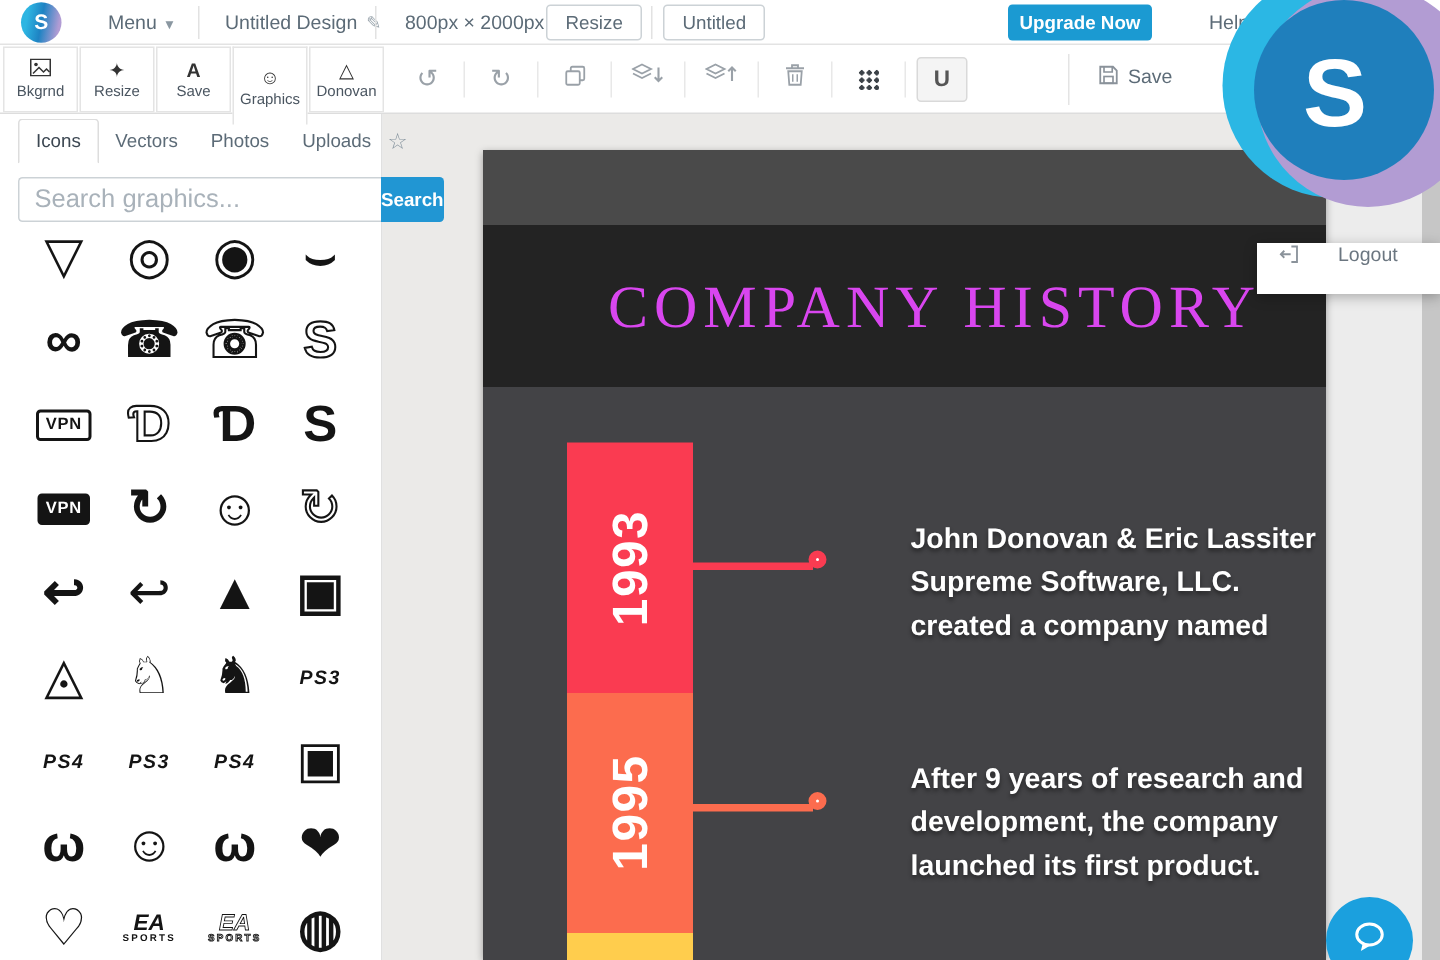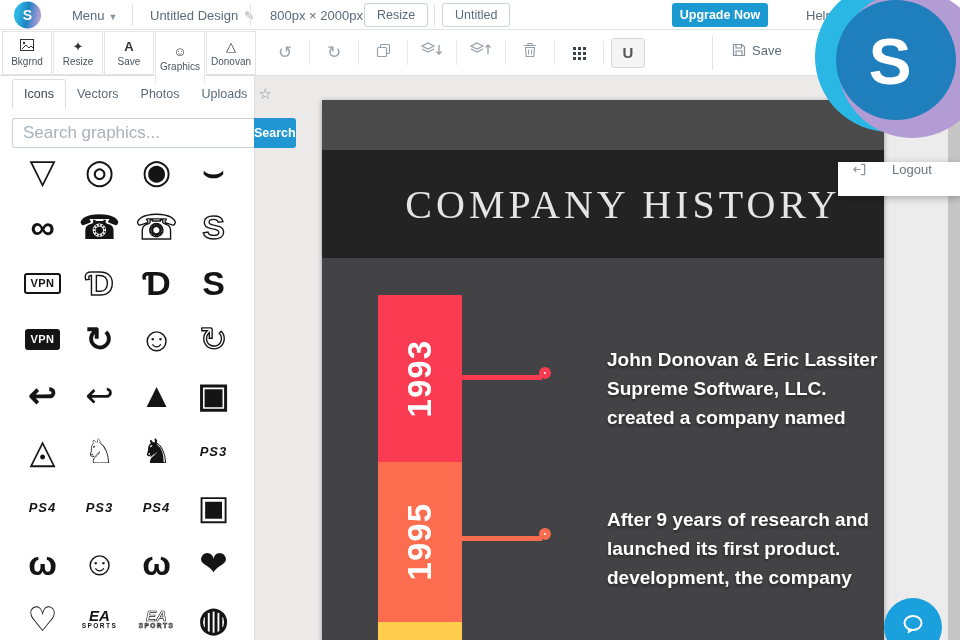--- a/index.html
+++ b/index.html
@@ -61,21 +61,21 @@
   .icon-cell.box-filled span { font-size:11px; font-weight:bold; background:#141414; color:#fff; border-radius:3px; padding:5px 5px; letter-spacing:0.5px; }
   .icon-cell.logo span { font-size:13px; font-weight:bold; font-style:italic; letter-spacing:1px; }
   .icon-cell.ea span.g { font-size:15px; font-weight:bold; font-style:italic; }
   .icon-cell.ea span.sub { font-size:6.5px; font-weight:bold; letter-spacing:1.5px; }
   .icon-cell.ea.outline span { -webkit-text-stroke:0.6px #141414; }
 
   
   .canvas { position:absolute; left:322px; top:100px; width:562px; height:540px; background:#434346; box-shadow:0 1px 5px rgba(0,0,0,.35); overflow:hidden; z-index:4; }
   .band-top { position:absolute; left:0; top:0; width:100%; height:50px; }
   .band-title { position:absolute; left:0; top:50px; width:100%; height:108px; display:flex; align-items:center; justify-content:center; }
-  .ctitle { font-family:"Liberation Serif", serif; font-size:40px; letter-spacing:4px; color:#e5e5e5; white-space:nowrap;margin-left:40px; }
+  .ctitle { font-family:"Liberation Serif", serif; font-size:40px; letter-spacing:4px; color:#d946ef; white-space:nowrap;margin-left:40px; }
   .tl-col { position:absolute; left:56px; top:195px; bottom:0; width:84px; display:flex; flex-direction:column; }
   .tl-seg { width:100%; display:flex; align-items:center; justify-content:center; }
   .seg-1 { height:167px; } .seg-2 { height:160px; } .seg-3 { flex:1; }
   .year { writing-mode:vertical-rl; transform:rotate(180deg); color:#fff; font-weight:bold; font-size:33px; letter-spacing:1px; }
   .conn { position:absolute; height:5px; width:80px; left:140px; }
   .conn-1 { top:275px; } .conn-2 { top:436px; }
   .dot { position:absolute; left:217px; width:12px; height:12px; background:#fff; border-radius:50%; border-style:solid; border-width:5px; }
   .dot-1 { top:267px; } .dot-2 { top:428px; }
   .entry { position:absolute; left:261px; width:280px; color:#fff; font-weight:bold; font-size:19px; line-height:29px; text-shadow:0 2px 3px rgba(0,0,0,.45);margin-left:24px; }
   .entry-1 { top:245px; } .entry-2 { top:405px; }
@@ -358,22 +358,22 @@
     <div class="entry entry-1">
       <div>John Donovan &amp; Eric Lassiter</div>
       <div>Supreme Software, LLC.</div>
       <div>created a company named</div>
     </div>
 
     <div class="conn conn-2" style="background: rgb(252, 108, 78);"></div>
     <div class="dot dot-2" style="border-color: rgb(252, 108, 78);"></div>
     <div class="entry entry-2">
       <div>After 9 years of research and</div>
+      <div>development, the company</div>
       <div>launched its first product.</div>
-      <div>development, the company</div>
     </div>
   </div>
 
   <div class="av av-cyan" style="background: rgb(43, 183, 228);"></div>
   <div class="av av-purple" style="background: rgb(178, 156, 211);"></div>
   <div class="av av-inner" style="background: rgb(31, 127, 188);">
     <span>S</span>
   </div>
 
   <div class="dropdown">

